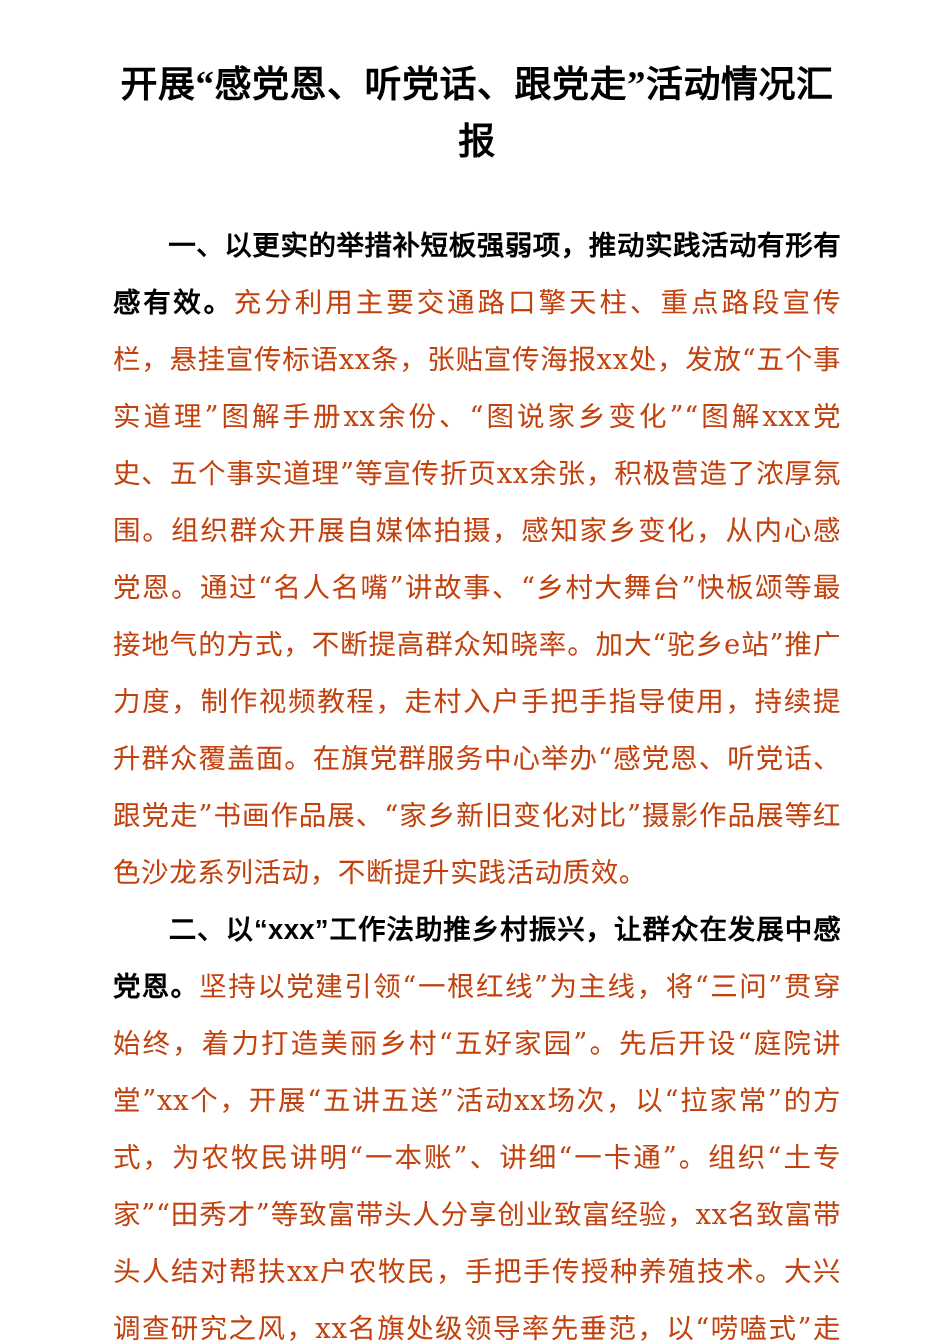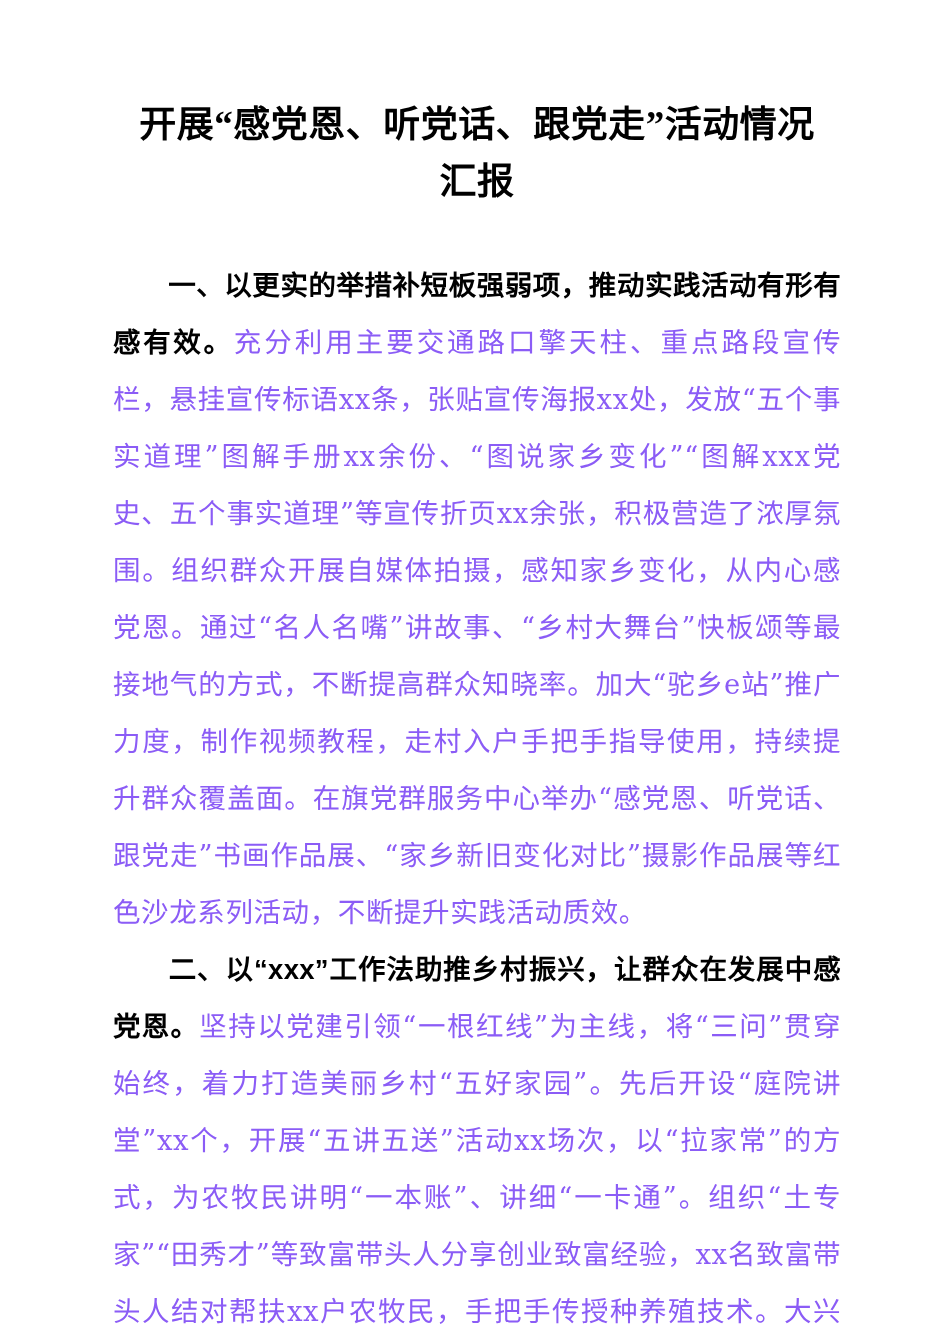--- a/index.html
+++ b/index.html
@@ -25,22 +25,22 @@
 
   .doc-body {
     position: absolute;
     left: 113px;
     top: 0;
     width: 728px;
   }
 
   
   .doc-title {
-    margin: 12px;
-    padding-top: 84px;
+    margin: 0;
+    padding-top: 56px;
     font-family: "Liberation Serif", "DejaVu Serif", serif;
     font-weight: bold;
     font-size: 37px;
     line-height: 57px;
     text-align: center;
     letter-spacing: 0.5px;
     color: #000000;
   }
 
   
@@ -69,21 +69,21 @@
     font-family: "Liberation Sans", "DejaVu Sans", sans-serif;
     font-weight: bold;
     font-size: 27.5px;
     color: #000000;
     letter-spacing: 0.3px;
   }
 
   .para .body-run {
     font-family: "DejaVu Serif", "Liberation Serif", serif;
     font-weight: normal;
-    color: #8b5cf6;
+    color: #c2410c;
     letter-spacing: 0.6px;
   }
 </style>
 </head>
 <body>
 
 <div class="page">
 
   <div class="doc-body">
 

